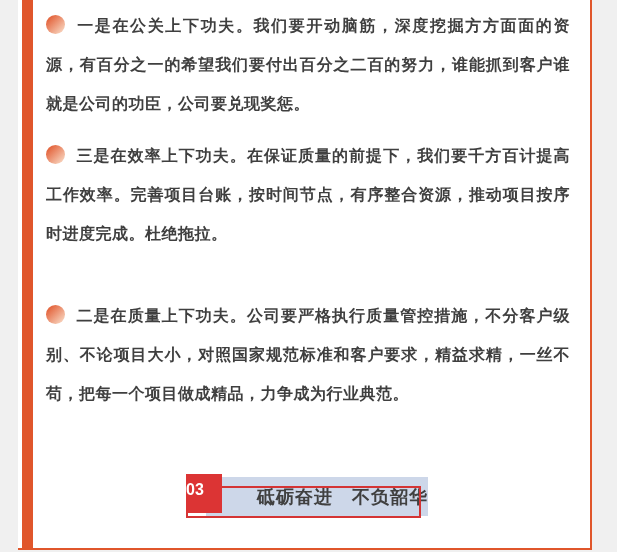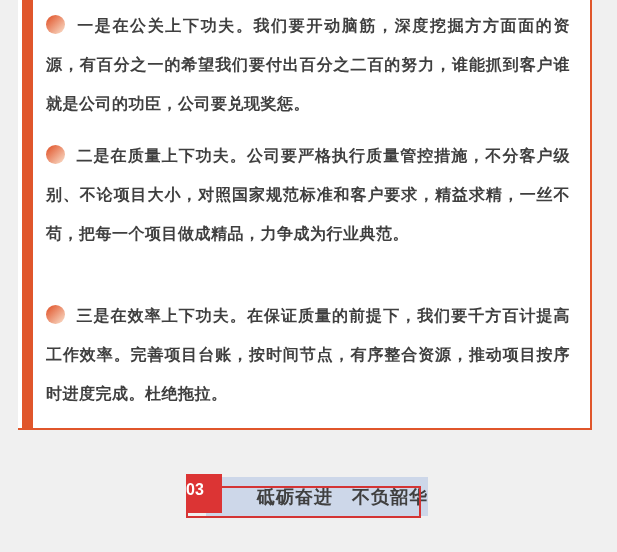--- a/index.html
+++ b/index.html
@@ -11,21 +11,21 @@
     overflow: hidden;
     font-family: "Liberation Sans", "DejaVu Sans", sans-serif;
   }
 
   
   .panel {
     position: absolute;
     left: 18px;
     top: 0;
     width: 574px;
-    height: 430px;
+    height: 550px;
     box-sizing: border-box;
     background: #ffffff;
     border-right: 2px solid #e0562b;
     border-bottom: 2px solid #e0562b;
   }
   .accent-strip {
     position: absolute;
     left: 4px;
     top: 0;
     bottom: 0;
@@ -111,24 +111,24 @@
 </head>
 <body>
 
 <div class="panel">
   <div class="accent-strip"></div>
   <div class="content">
     <p class="para">
       <span class="bullet"></span><span>一是在公关上下功夫。我们要开动脑筋，深度挖掘方方面面的资源，有百分之一的希望我们要付出百分之二百的努力，谁能抓到客户谁就是公司的功臣，公司要兑现奖惩。</span>
     </p>
     <p class="para">
-      <span class="bullet"></span><span>二是在质量上下功夫。公司要严格执行质量管控措施，不分客户级别、不论项目大小，对照国家规范标准和客户要求，精益求精，一丝不苟，把每一个项目做成精品，力争成为行业典范。</span>
+      <span class="bullet"></span><span>三是在效率上下功夫。在保证质量的前提下，我们要千方百计提高工作效率。完善项目台账，按时间节点，有序整合资源，推动项目按序时进度完成。杜绝拖拉。</span>
     </p>
     <p class="para">
-      <span class="bullet"></span><span>三是在效率上下功夫。在保证质量的前提下，我们要千方百计提高工作效率。完善项目台账，按时间节点，有序整合资源，推动项目按序时进度完成。杜绝拖拉。</span>
+      <span class="bullet"></span><span>二是在质量上下功夫。公司要严格执行质量管控措施，不分客户级别、不论项目大小，对照国家规范标准和客户要求，精益求精，一丝不苟，把每一个项目做成精品，力争成为行业典范。</span>
     </p>
   </div>
 </div>
 
 <div class="banner">
   <div class="banner-bar">
     <span>砥砺奋进　不负韶华</span>
   </div>
   <div class="banner-outline"></div>
   <div class="banner-number">03</div>

